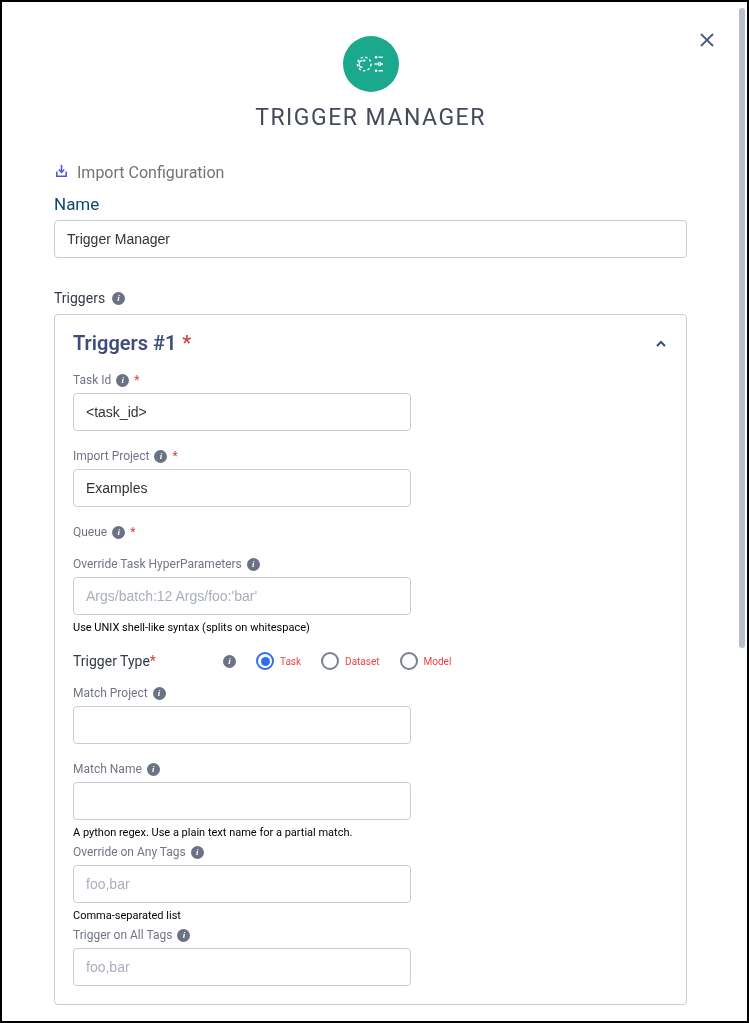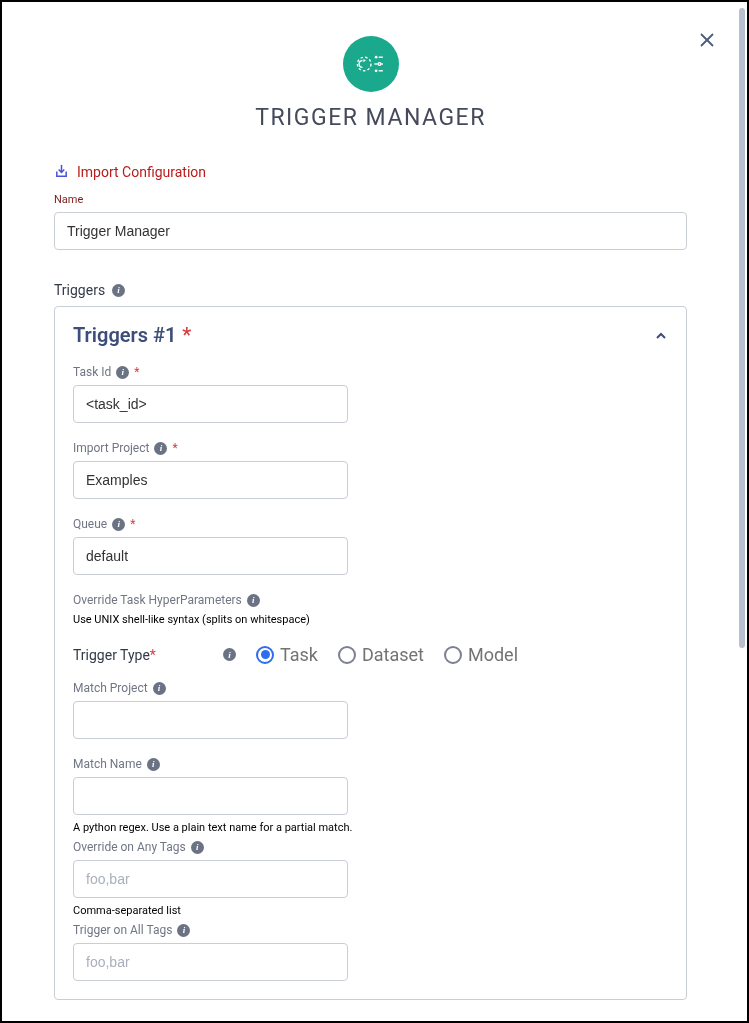--- a/index.html
+++ b/index.html
@@ -47,29 +47,29 @@
     font-size: 23px;
     letter-spacing: 1.5px;
     color: #444a5a;
     font-weight: 400;
     margin-bottom: 32px;
   }
   .import-link {
     display: inline-flex;
     align-items: center;
     gap: 8px;
-    color: #b91c1c;
-    font-size: 14px;
+    color: #737373;
+    font-size: 16px;
     cursor: pointer;
     margin-bottom: 12px;
   }
   .import-link svg { width: 15px; height: 15px; }
   .field-label {
-    font-size: 11px;
-    color: #7f1d1d;
+    font-size: 17px;
+    color: #0c4a6e;
     margin-bottom: 6px;
     display: flex;
     align-items: center;
     gap: 5px;
   }
   .field-label.small { font-size: 12px; color: #707684; }
   .req { color: #d24040; }
   .info-ic {
     width: 13px; height: 13px;
     border-radius: 50%;
@@ -83,21 +83,21 @@
   .text-input {
     width: 100%;
     height: 38px;
     border: 1px solid #c9cdd6;
     border-radius: 4px;
     padding: 0 12px;
     font-size: 14px;
     color: #333;
     background: #fff;
   }
-  .text-input.narrow { width: 275px; }
+  .text-input.narrow { width: 338px; }
   .text-input::placeholder { color: #a9afbb; }
   .name-block { margin-bottom: 32px; }
   .section-head {
     font-size: 14px; color: #333a48;
     display: flex; align-items: center; gap: 7px;
     margin-bottom: 8px;
   }
   .triggers-card {
     border: 1px solid #c9cdd6;
     border-radius: 4px;
@@ -128,21 +128,21 @@
     display: flex; align-items: center; gap: 20px;
     margin-bottom: 16px;
   }
   .radio-label-head {
     font-size: 14px; color: #333a48;
     display: flex; align-items: flex-end; gap: 0;
     min-width: 130px;
   }
   .radio-opt {
     display: inline-flex; align-items: center; gap: 6px;
-    font-size: 18px; color: #737373;
+    font-size: 10px; color: #ef4444;
     cursor: pointer;
   }
   .radio-circle {
     width: 18px; height: 18px;
     border: 2px solid #7a8090;
     border-radius: 50%;
     display: inline-flex; align-items: center; justify-content: center;
   }
   .radio-circle.selected { border-color: #2f6df0; }
   .radio-dot {
@@ -230,28 +230,28 @@
       </div>
       <input class="text-input narrow" type="text" value="Examples" style="">
     </div>
 
     <div class="form-row">
       <div class="field-label small">
         <span>Queue</span>
         <span class="info-ic">i</span>
         <span class="req">*</span>
       </div>
-      <input class="text-input narrow" type="text" value="default" style="">
     </div>
 
     <div class="form-row">
       <div class="field-label small">
         <span>Override Task HyperParameters</span>
         <span class="info-ic">i</span>
       </div>
+      <input class="text-input narrow" type="text" placeholder="Args/batch:12 Args/foo:'bar'" style="">
       <div class="hint">Use UNIX shell-like syntax (splits on whitespace)</div>
     </div>
 
     <div class="radio-row">
       <div class="radio-label-head">
         <span>Trigger Type</span>
         <span class="req">*</span>
       </div>
       <span class="info-ic">i</span>
       <label class="radio-opt">

